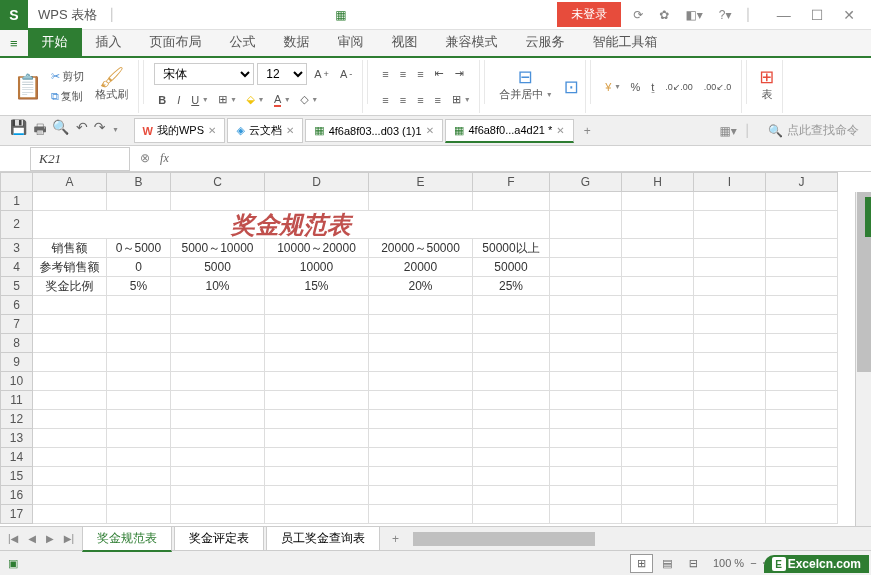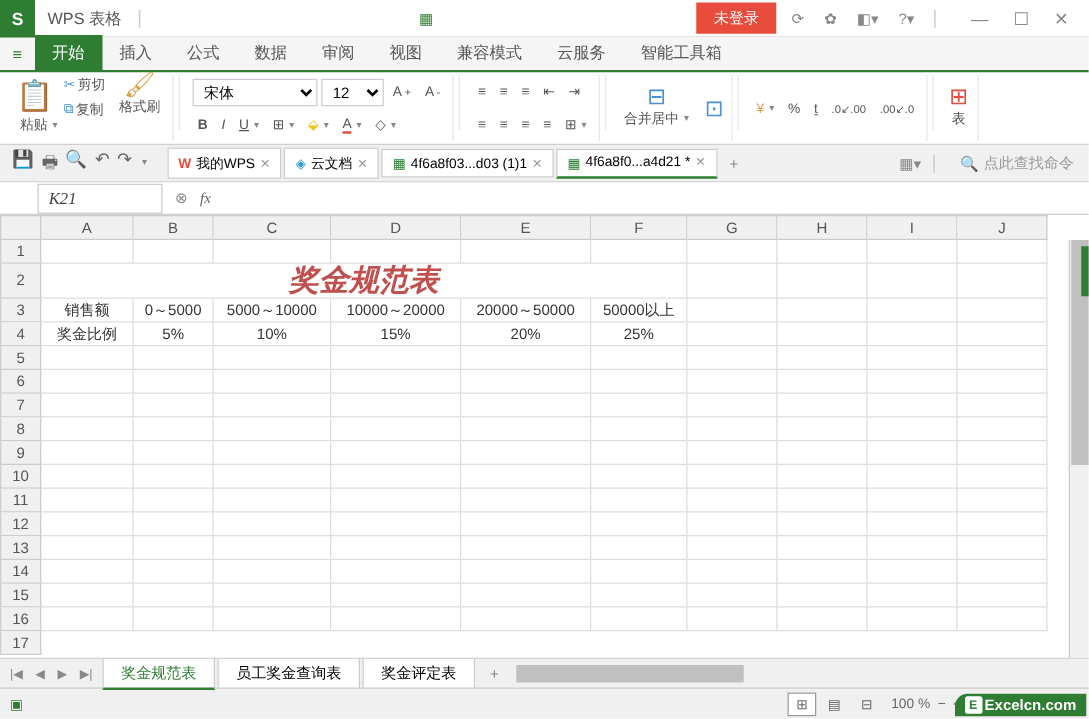--- a/index.html
+++ b/index.html
@@ -115,20 +115,21 @@
     <span>—</span>
     <span>☐</span>
     <span>✕</span>
   </div>
 </div>
 
 <div class="menu-tabs">
   <div class="menu-tab">≡</div>
   <div class="menu-tab active">开始</div>
   <div class="menu-tab">插入</div>
+  <div class="menu-tab">页面布局</div>
   <div class="menu-tab">公式</div>
   <div class="menu-tab">数据</div>
   <div class="menu-tab">审阅</div>
   <div class="menu-tab">视图</div>
   <div class="menu-tab">兼容模式</div>
   <div class="menu-tab">云服务</div>
   <div class="menu-tab">智能工具箱</div>
 </div>
 
 <div class="ribbon">
@@ -143,21 +144,20 @@
         <span class="ribbon-btn">
             <span style="color:#4a90d9">⧉</span>
             <span>复制</span>
           </span>
       </div>
       <div style="display:flex;flex-direction:column;align-items:center">
         <span class="ribbon-icon" style="color:#d9a04a;font-size:20px">🖌</span>
         <span class="ribbon-btn">格式刷</span>
       </div>
     </div>
-    <div class="ribbon-btn dropdown-arrow" style="text-align:center">粘贴</div>
   </div>
   <div class="sep"></div>
   <div class="ribbon-group">
     <div class="ribbon-row">
       <select class="font-select font-name" value="宋体"><option>宋体</option></select>
       <select class="font-select font-size" value="12"><option>12</option></select>
       <span class="ribbon-btn">A<sup>+</sup></span>
       <span class="ribbon-btn">A<sup>-</sup></span>
     </div>
     <div class="ribbon-row">
@@ -334,20 +334,32 @@
         <div class="cell" style="width: 94px;">5000～10000</div>
         <div class="cell" style="width: 104px;">10000～20000</div>
         <div class="cell" style="width: 104px;">20000～50000</div>
         <div class="cell" style="width: 77px;">50000以上</div>
         <div class="cell" style="width: 72px;"></div>
         <div class="cell" style="width: 72px;"></div>
         <div class="cell" style="width: 72px;"></div>
         <div class="cell" style="width: 72px;"></div>
       </div>
       <div class="cell-row">
+        <div class="cell" style="width: 74px;">参考销售额</div>
+        <div class="cell" style="width: 64px;">0</div>
+        <div class="cell" style="width: 94px;">5000</div>
+        <div class="cell" style="width: 104px;">10000</div>
+        <div class="cell" style="width: 104px;">20000</div>
+        <div class="cell" style="width: 77px;">50000</div>
+        <div class="cell" style="width: 72px;"></div>
+        <div class="cell" style="width: 72px;"></div>
+        <div class="cell" style="width: 72px;"></div>
+        <div class="cell" style="width: 72px;"></div>
+      </div>
+      <div class="cell-row">
         <div class="cell" style="width: 74px;">奖金比例</div>
         <div class="cell" style="width: 64px;">5%</div>
         <div class="cell" style="width: 94px;">10%</div>
         <div class="cell" style="width: 104px;">15%</div>
         <div class="cell" style="width: 104px;">20%</div>
         <div class="cell" style="width: 77px;">25%</div>
         <div class="cell" style="width: 72px;"></div>
         <div class="cell" style="width: 72px;"></div>
         <div class="cell" style="width: 72px;"></div>
         <div class="cell" style="width: 72px;"></div>
@@ -504,22 +516,22 @@
 </div>
 
 <div class="sheet-tabs-bar">
   <div class="nav-btns">
     <span>|◀</span>
     <span>◀</span>
     <span>▶</span>
     <span>▶|</span>
   </div>
   <div class="sheet-tab active">奖金规范表</div>
+  <div class="sheet-tab">奖金评定表</div>
   <div class="sheet-tab">员工奖金查询表</div>
-  <div class="sheet-tab">奖金评定表</div>
   <div class="add-sheet">+</div>
   <div class="hscroll">
     <div class="hscroll-thumb"></div>
   </div>
 </div>
 
 <div class="status-bar">
   <span style="color:#2e7d32">▣</span>
   <div class="spacer"></div>
   <div class="view-btns">

